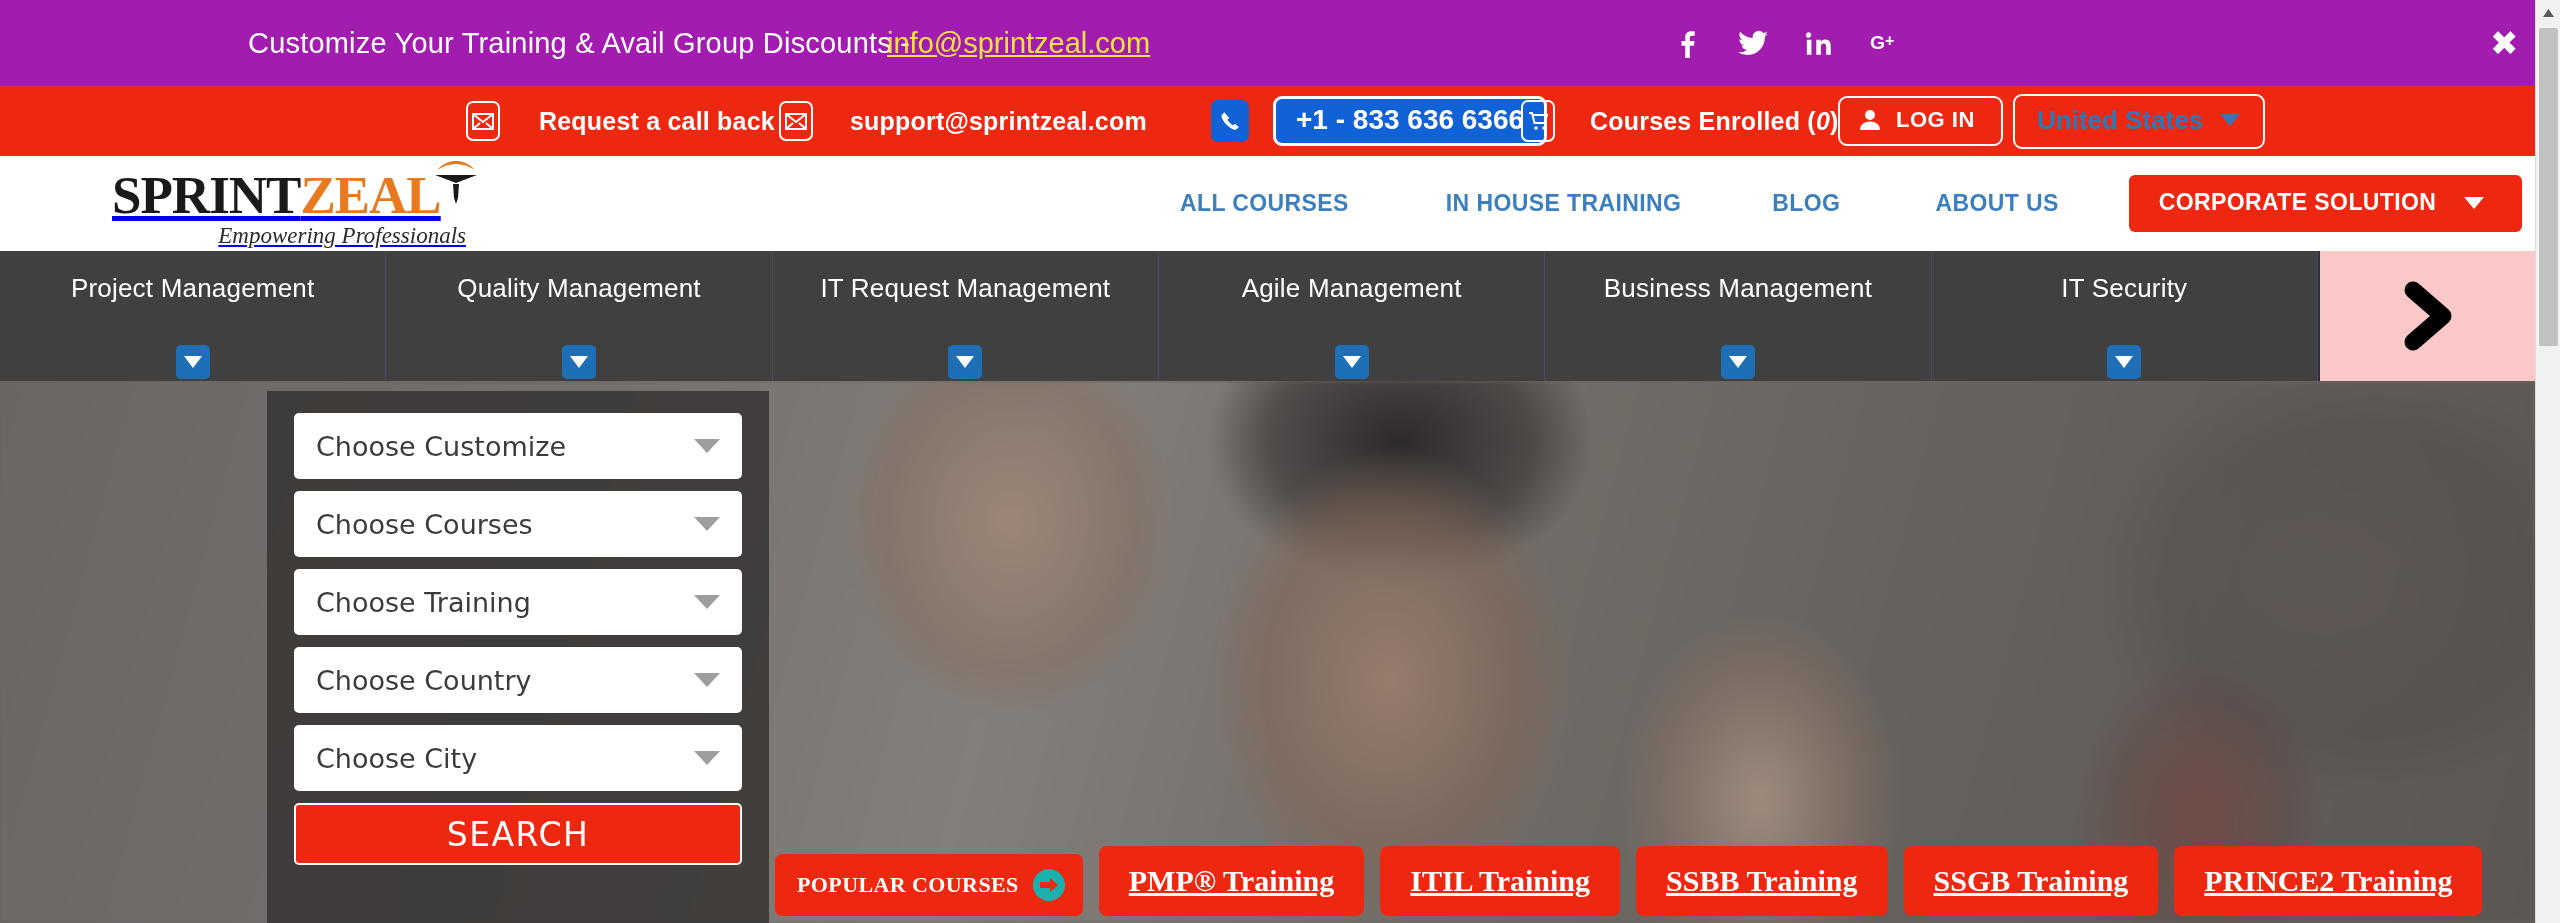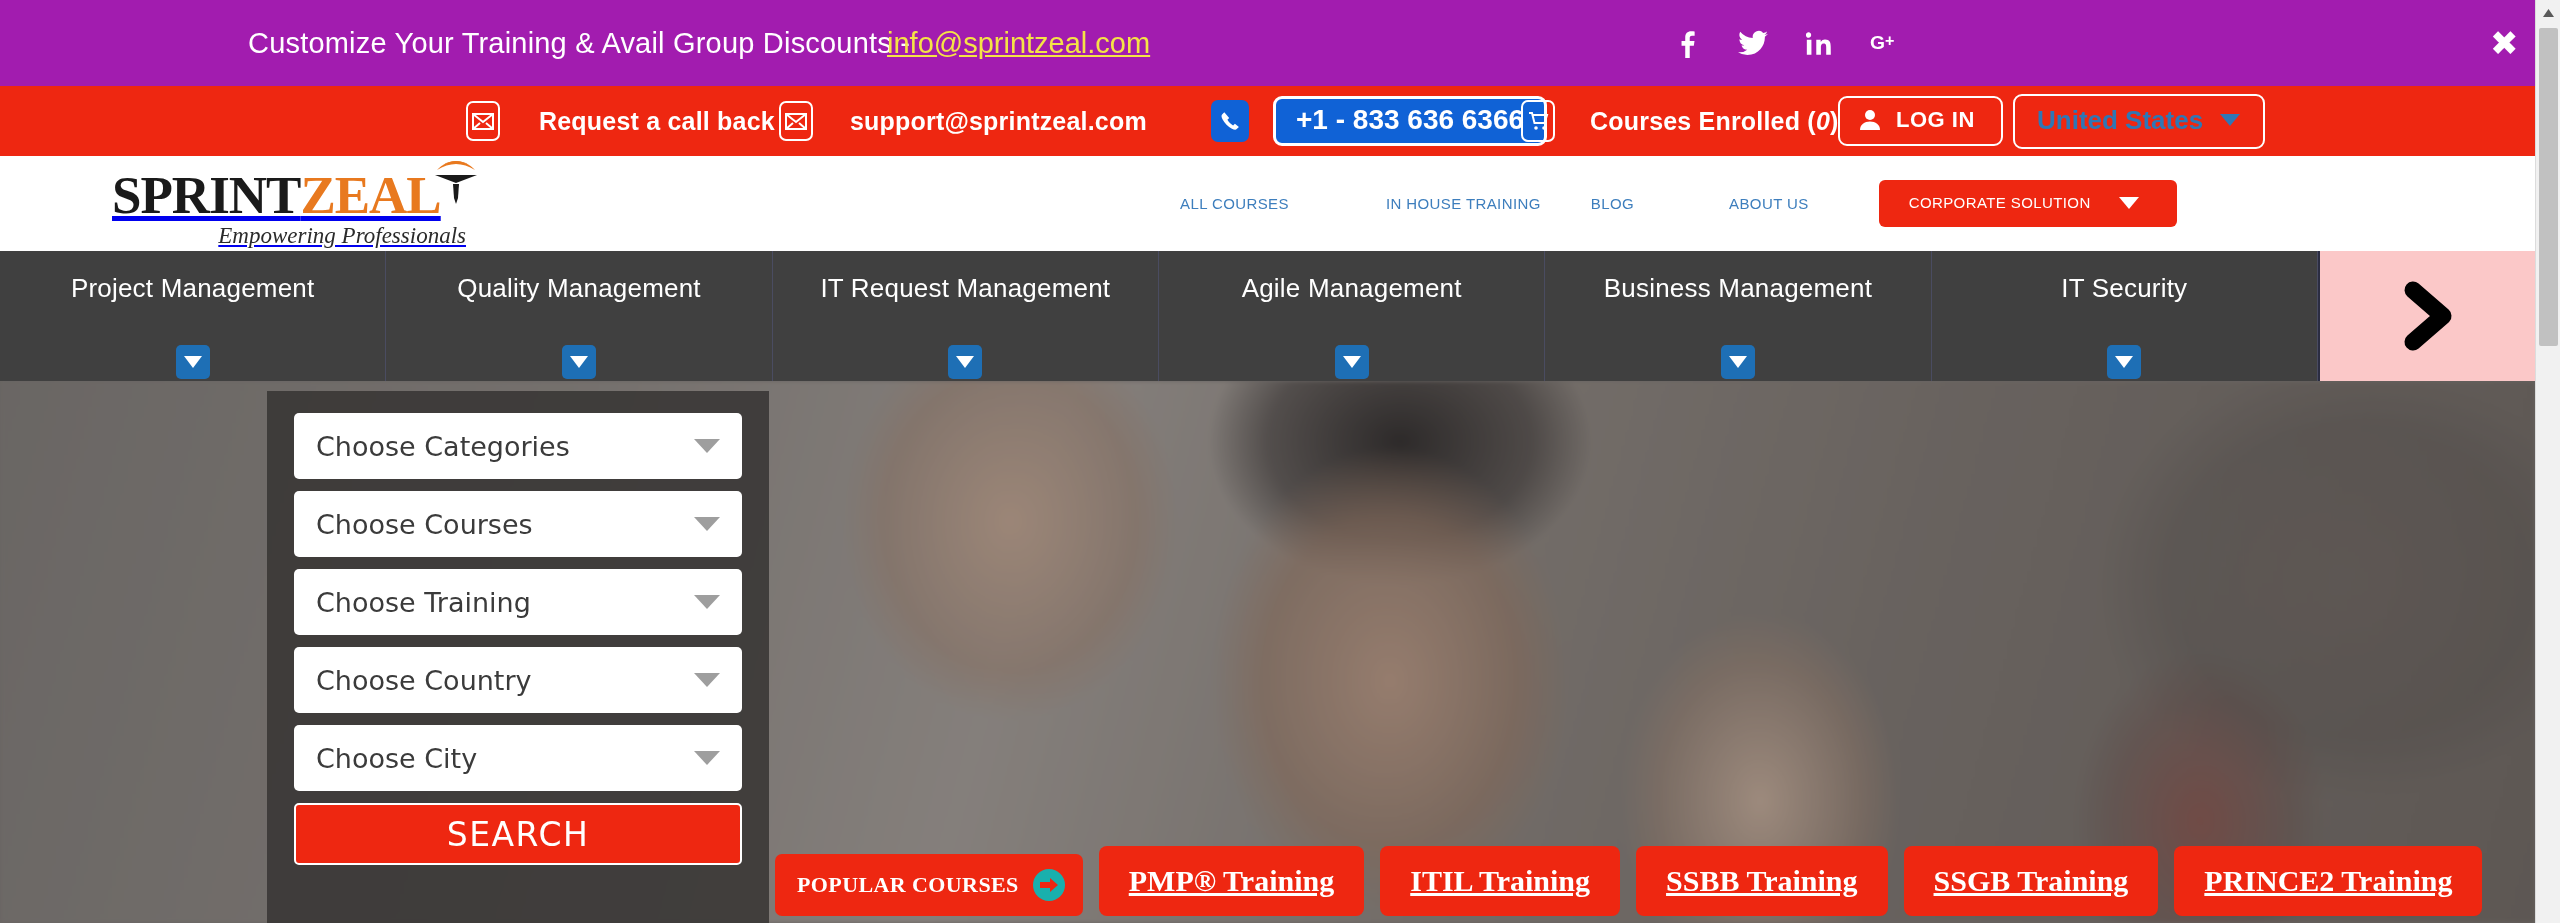--- a/index.html
+++ b/index.html
@@ -179,28 +179,28 @@
 
   .nav {
     position: absolute;
     left: 1180px; top: 0;
     height: 95px;
     display: flex;
     align-items: center;
   }
   .nav a {
     color: #3d7ebd;
-    font-size: 15px;
-    font-weight: normal;
+    font-size: 23px;
+    font-weight: bold;
     letter-spacing: .4px;
     text-decoration: none;
     white-space: nowrap;
   }
   .nav-gap-1 { margin-right: 97px; }
-  .nav-gap-2 { margin-right: 50px; }
+  .nav-gap-2 { margin-right: 91px; }
   .nav-gap-3 { margin-right: 95px; }
   .nav-gap-4 { margin-right: 70px; }
   .corp-btn {
     background: #ee2711;
     color: #ffffff !important;
     border-radius: 6px;
     padding: 14px 36px 16px 30px;
     display: flex; align-items: center; gap: 26px;
     margin-right: 50px;
   }
@@ -568,21 +568,21 @@
         </svg>
       </div>
     </div>
 
     <div class="hero">
       <div class="hero-photo"></div>
       <div class="hero-dim"></div>
 
       <div class="search-panel">
         <div class="sel">
-          <span>Choose Categories</span>
+          <span>Choose Customize</span>
           <i class="sel-caret"></i>
         </div>
         <div class="sel">
           <span>Choose Courses</span>
           <i class="sel-caret"></i>
         </div>
         <div class="sel">
           <span>Choose Training</span>
           <i class="sel-caret"></i>
         </div>

